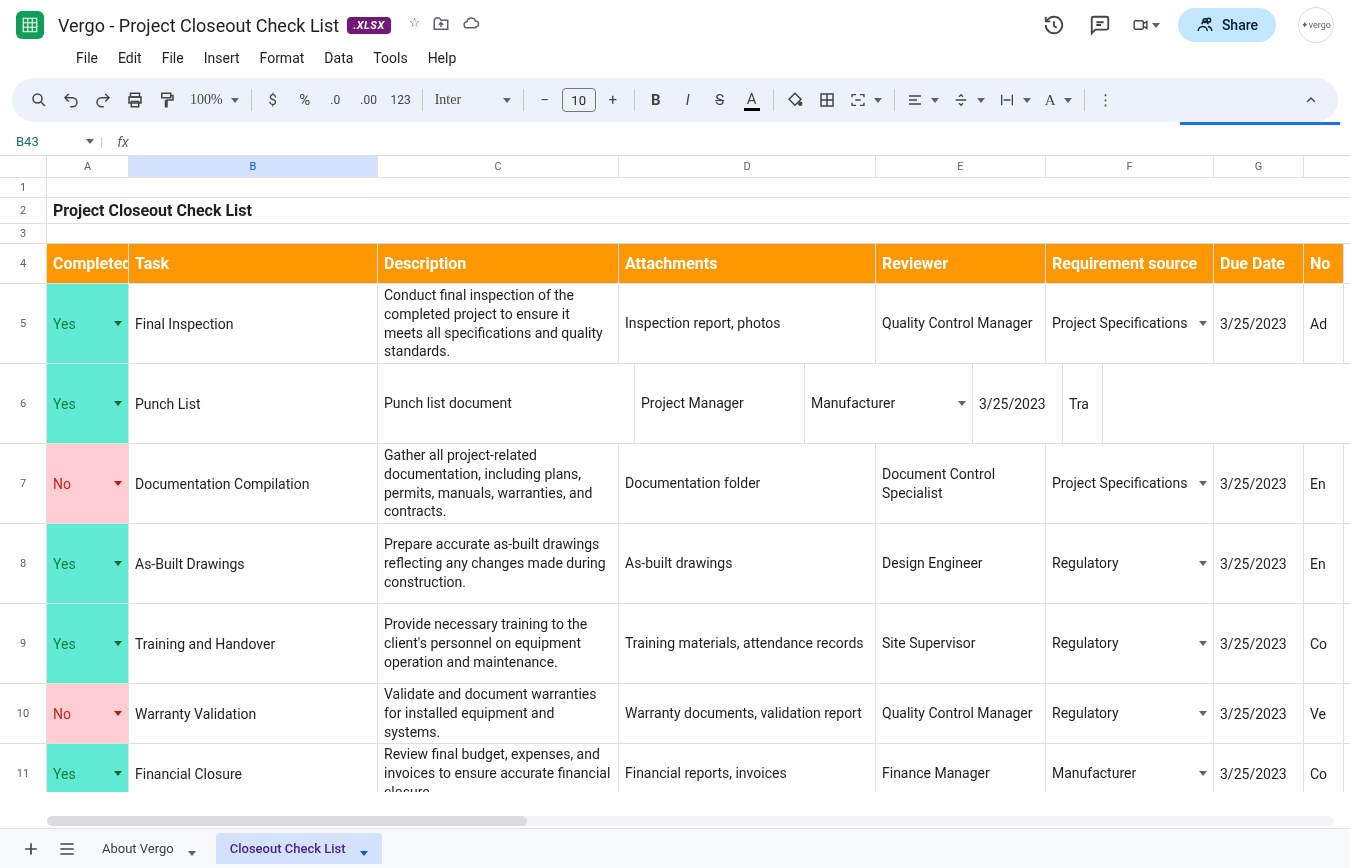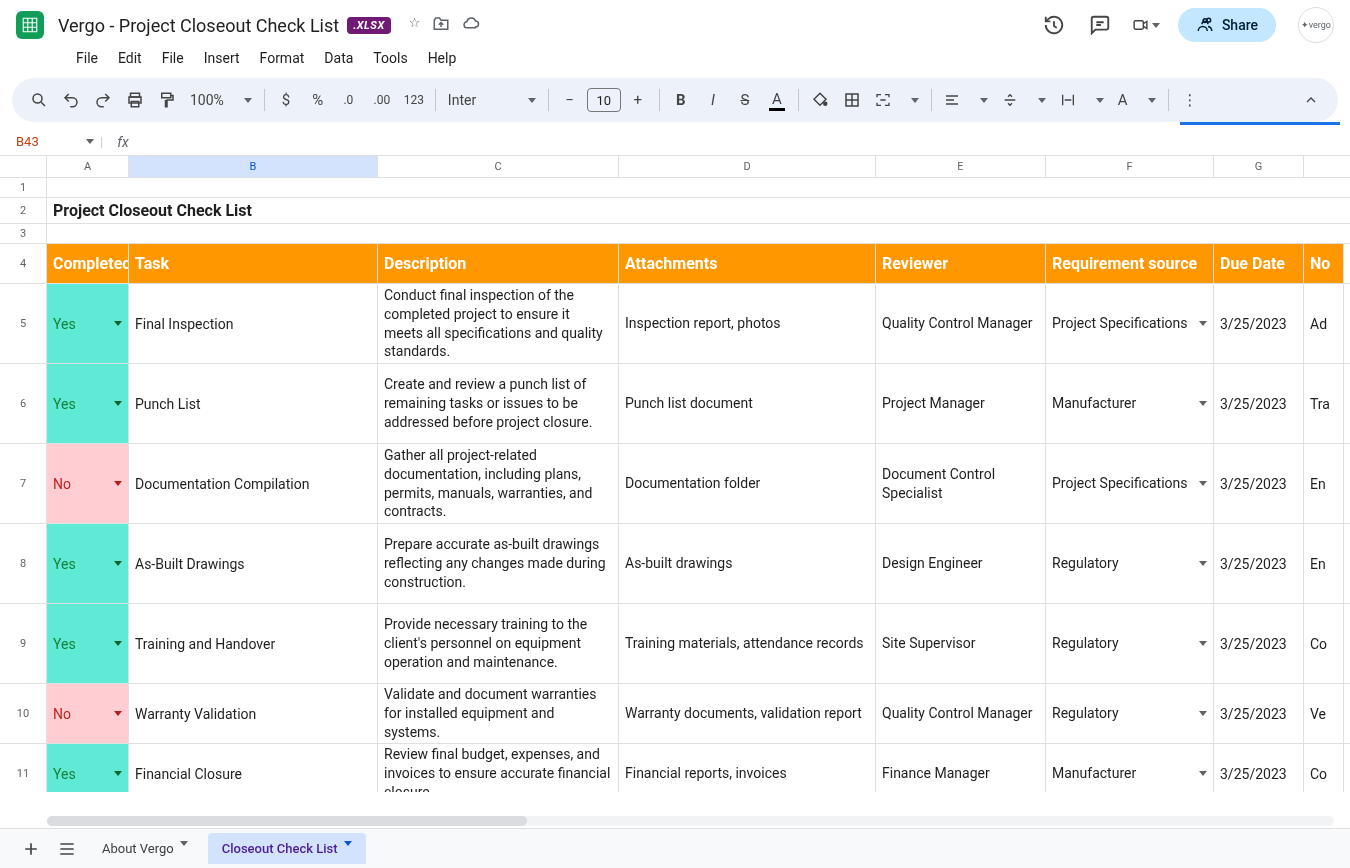--- a/index.html
+++ b/index.html
@@ -21,31 +21,31 @@
 .meet-btn { display:flex; align-items:center; gap:3px;}
 .share-btn { background:#c2e7ff; border-radius:24px; padding:8px 18px; display:flex; align-items:center; gap:8px; font-size:14px; font-weight:500; color:#001d35; cursor:pointer;}
 .avatar { width:36px; height:36px; border-radius:50%; border:1px solid #ddd; display:flex; align-items:center; justify-content:center; font-size:9px; color:#5f6368; margin-left:4px;}
 
 .menubar { display:flex; gap:4px; padding:4px 10px 0 68px; height:28px;}
 .menubar div { padding:2px 8px; font-size:14px; color:#1f1f1f; cursor:pointer;}
 
 .toolbar-wrap { padding:6px 12px;}
 .toolbar { background:#edf2fa; border-radius:24px; height:44px; display:flex; align-items:center; padding:0 12px; gap:2px;}
 .tool { min-width:30px; height:30px; display:flex; align-items:center; justify-content:center; color:#444; cursor:pointer; font-size:15px;}
-.tool.wide { padding:0 6px; gap:20px;}
+.tool.wide { padding:0 6px; gap:8px;font-family:Liberation Serif, serif;}
 .sep { width:1px; height:22px; background:#c7c7c7; margin:0 4px;}
 .zoom-txt { font-size:14px;}
 .font-name { font-size:14px; min-width:60px;}
 .font-size-box { border:1px solid #747775; border-radius:4px; width:34px; height:24px; display:flex; align-items:center; justify-content:center; font-size:13px;}
 .text-color { width:20px; display:flex; flex-direction:column; align-items:center;}
 .underline-color { height:3px; width:16px; background:#000;}
 .collapse-btn { margin-left:auto; width:30px; height:30px; display:flex; align-items:center; justify-content:center; border-radius:50%; cursor:pointer;}
 
 .formula-row { display:flex; align-items:center; height:28px; border-bottom:1px solid #e0e0e0; padding-left:10px;}
-.name-box { width:90px; display:flex; align-items:center; justify-content:space-between; padding:0 6px; font-size:13px; color:#c2410c;}
+.name-box { width:90px; display:flex; align-items:center; justify-content:space-between; padding:0 6px; font-size:13px; color:#0f766e;}
 .fx { color:#5f6368; margin-left:14px; font-style:italic; font-size:14px;}
 .formula-input { flex:1; height:100%; border:none; outline:none; padding:0 8px; font-size:13px;}
 .blue-accent { position:absolute; right:10px; top:122px; height:3px; width:160px; background:#1a73e8;}
 
 .grid-area { flex:1; overflow:hidden; position:relative;}
 .col-headers { display:flex; height:22px; background:#fff; border-bottom:1px solid #e0e0e0;}
 .corner { width:47px; border-right:1px solid #e0e0e0;}
 .col-h { border-right:1px solid #e0e0e0; display:flex; align-items:center; justify-content:center; font-size:11px; color:#5f6368; background:#fff; position:relative;}
 .col-h.sel { background:#d3e3fd; color:#0b57d0;}
 .rows { height:614px; overflow:hidden; position:relative;}
@@ -62,21 +62,21 @@
 .caret { width:0; height:0; border-left:4px solid transparent; border-right:4px solid transparent; border-top:5px solid #b71c1c;}
 .caret.green { border-top-color:#0d652d;}
 .caret.grey { border-top-color:#5f6368;}
 .cell.multi { line-height:1.35; white-space:normal;}
 .hscroll { position:absolute; bottom:0; left:47px; right:16px; height:14px; display:flex; align-items:center;}
 .hscroll-track { height:10px; width:100%; background:#f1f3f4; border-radius:5px;}
 .hscroll-thumb { height:10px; width:480px; background:#dadce0; border-radius:5px;}
 
 .tabbar { height:40px; border-top:1px solid #e0e0e0; display:flex; align-items:center; padding:0 16px; gap:6px; background:#f8f9fa;}
 .tab-icon { width:30px; height:30px; display:flex; align-items:center; justify-content:center; color:#444; cursor:pointer;}
-.sheet-tab { padding:8px 14px; font-size:13px; color:#3c4043; display:flex; align-items:flex-start; gap:6px; cursor:pointer; border-radius:4px 4px 0 0;}
+.sheet-tab { padding:8px 14px; font-size:13px; color:#3c4043; display:flex; align-items:flex-end; gap:14px; cursor:pointer; border-radius:4px 4px 0 0;}
 .sheet-tab.active { background:#d3e3fd; color:#4c1d95; font-weight:500;}
 svg { pointer-events:none;}
 </style>
 </head>
 <body>
 
 <div class="app">
 
   <div class="titlebar">
     <div class="logo">
@@ -337,23 +337,20 @@
           </div>
           <div class="row" style="height: 80px;">
             <div class="row-h">6</div>
             <div class="cell dd w-a yes">
               <span>Yes</span>
               <span class="caret green"></span>
             </div>
             <div class="cell w-b">
               <span>Punch List</span>
             </div>
-            <div class="cell w-c multi">
-              <span>Create and review a punch list of remaining tasks or issues to be addressed before project closure.</span>
-            </div>
             <div class="cell w-d multi">
               <span>Punch list document</span>
             </div>
             <div class="cell w-e multi">
               <span>Project Manager</span>
             </div>
             <div class="cell w-f multi dd">
               <span>Manufacturer</span>
               <span class="caret grey"></span>
             </div>

